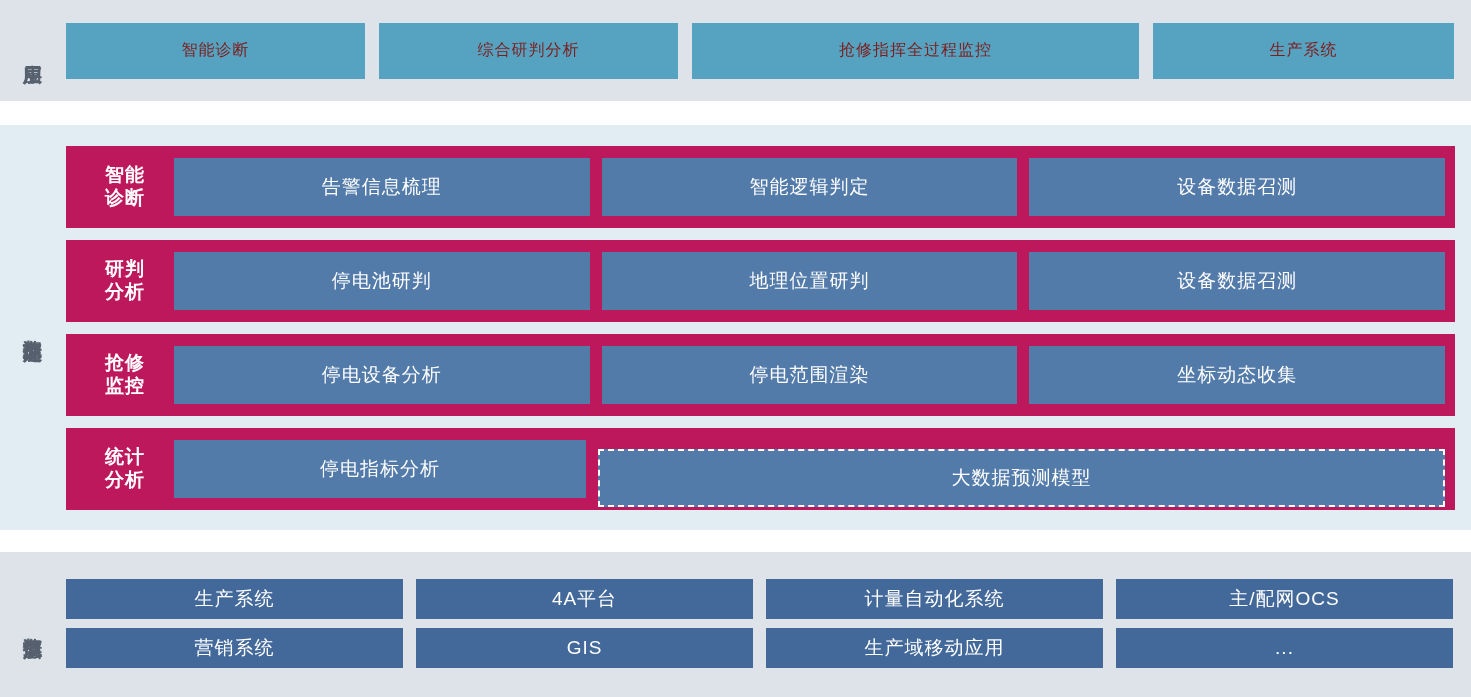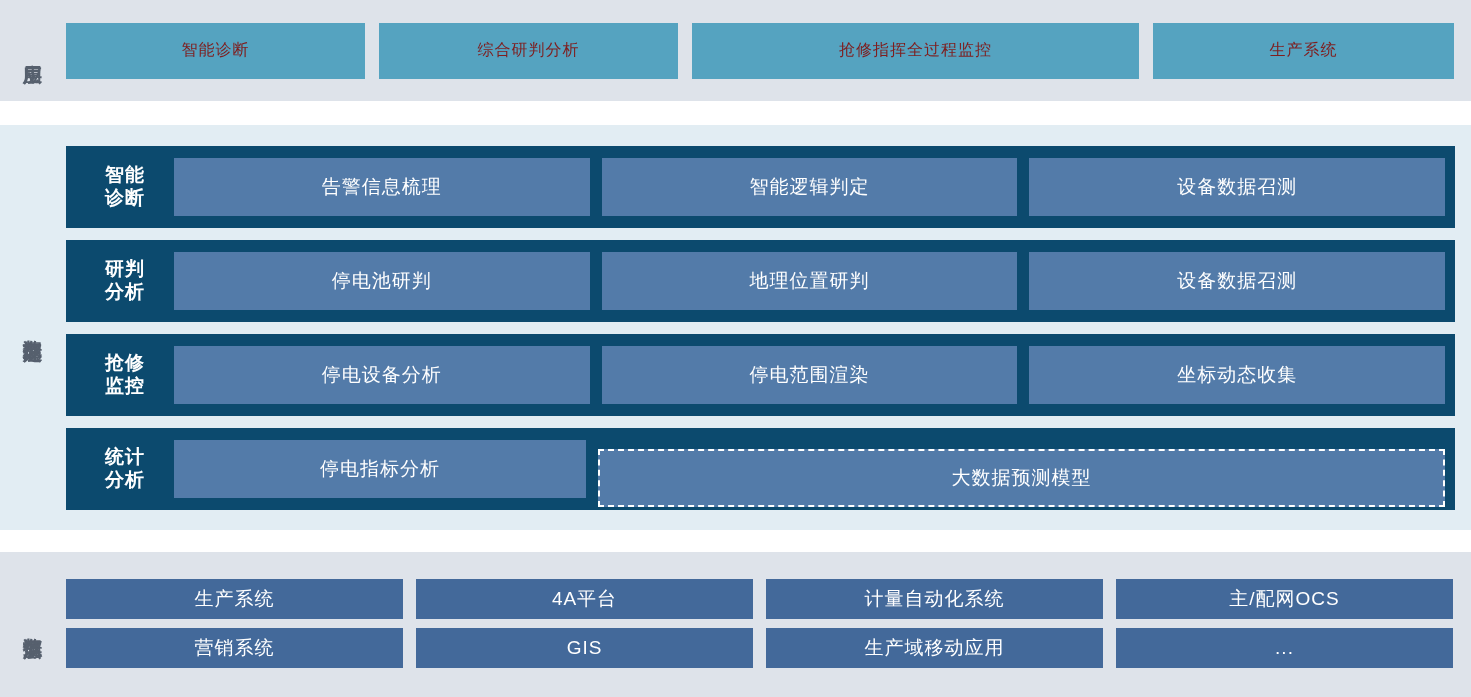--- a/index.html
+++ b/index.html
@@ -88,21 +88,21 @@
     flex: 0 0 405px;
     height: 405px;
   }
   .proc-body {
     flex-direction: column;
     justify-content: center;
     gap: 12px;
     padding: 14px 16px 14px 0;
   }
   .proc-row {
-    background: #0c4a6e;
+    background: #be185d;
     display: flex;
     align-items: center;
     height: 82px;
     flex: 0 0 82px;
     padding: 0 10px;
     box-sizing: border-box;
   }
   .proc-row-label {
     flex: 0 0 98px;
     color: #ffffff;

